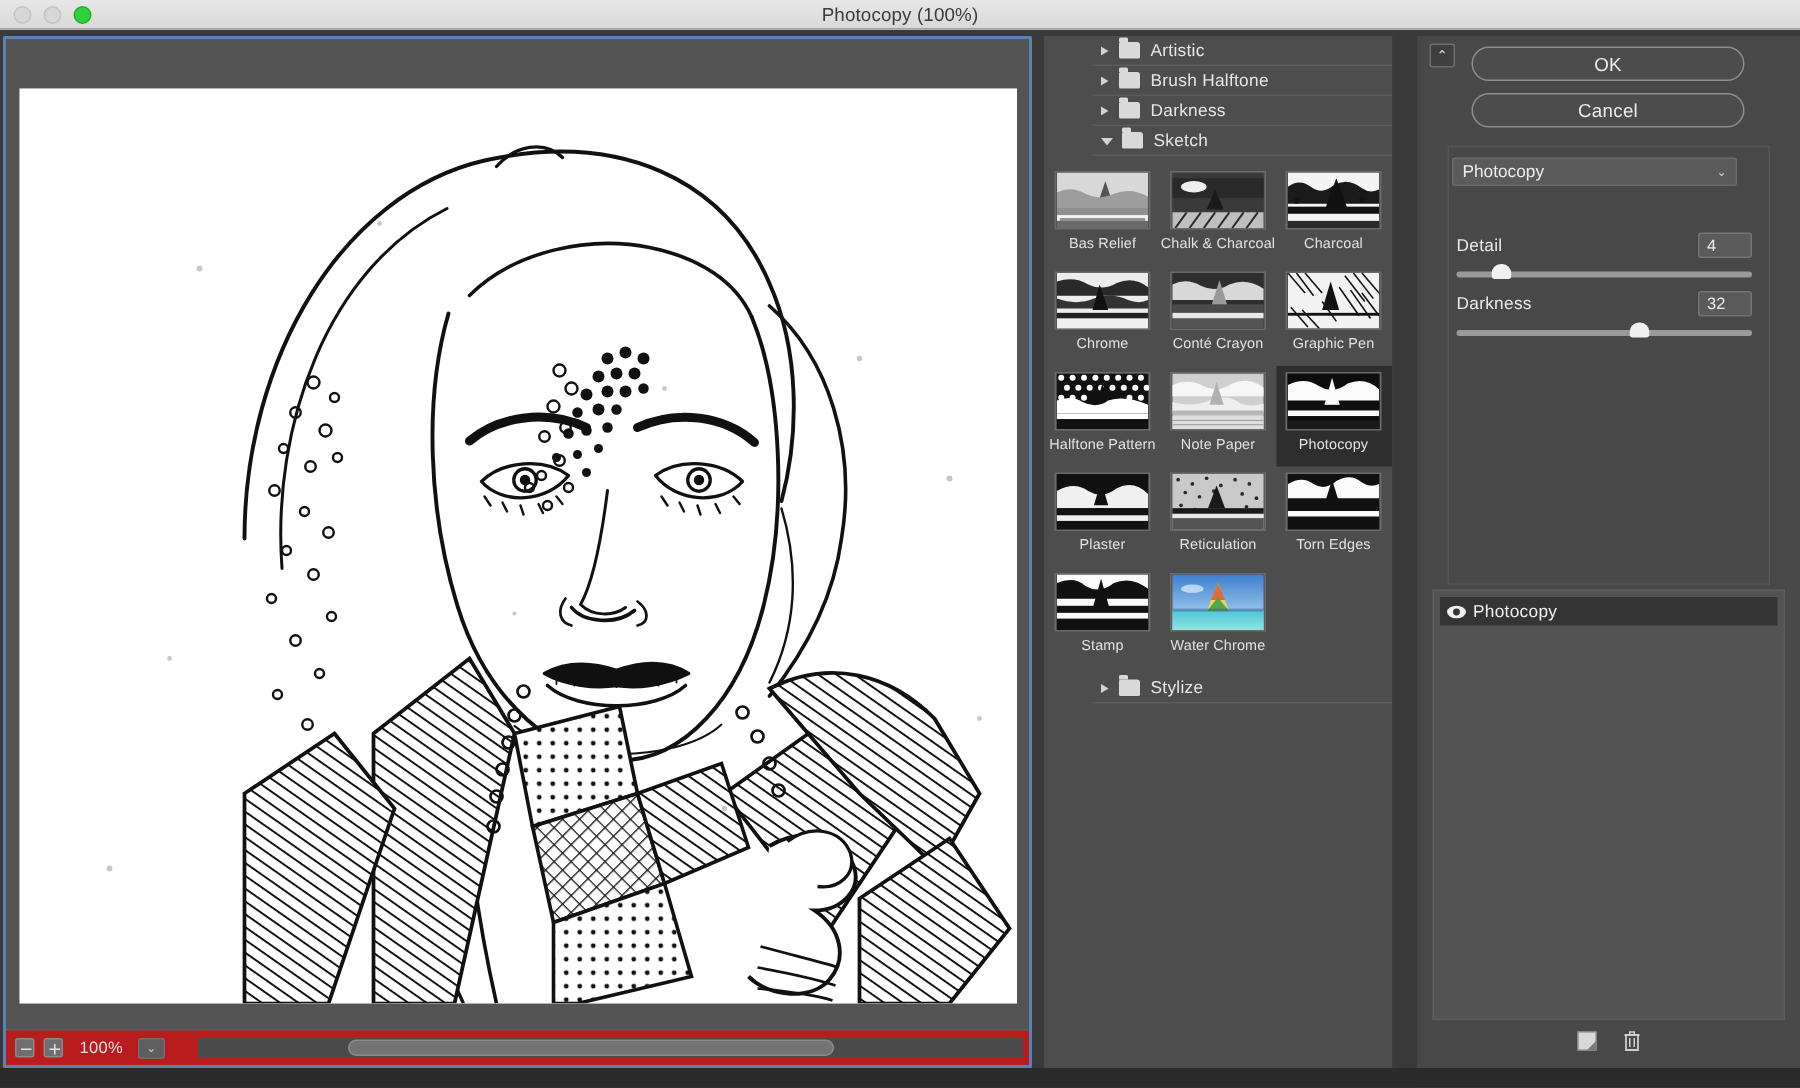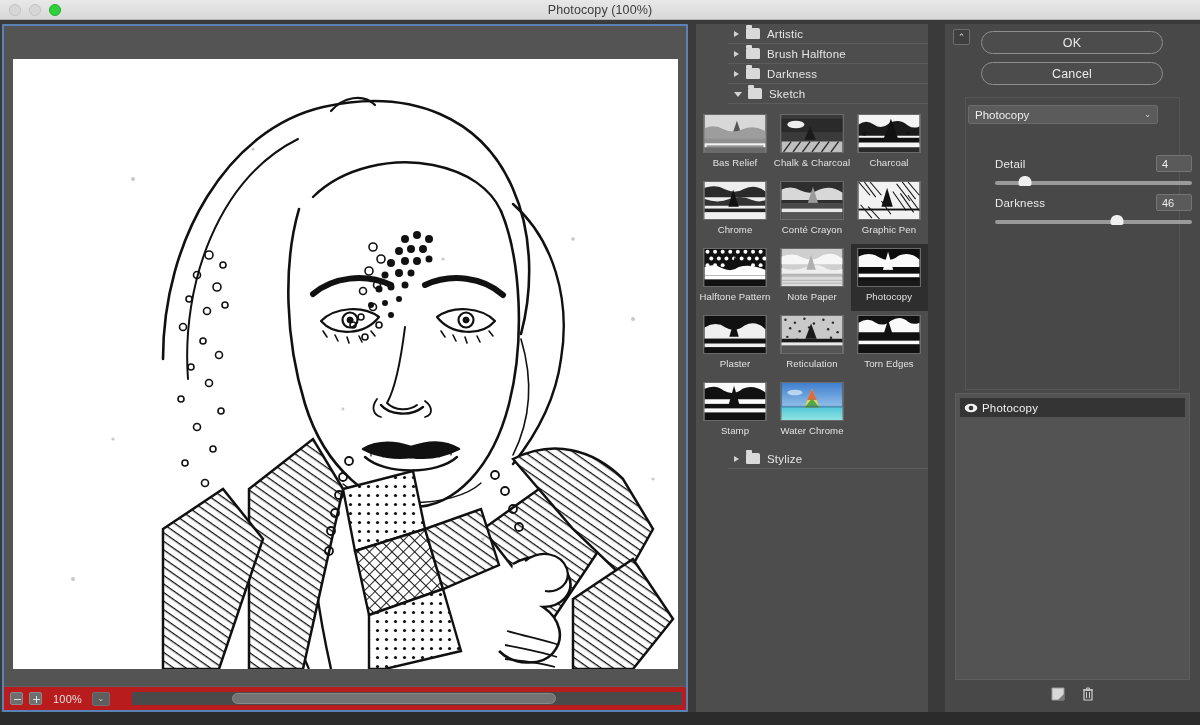--- a/index.html
+++ b/index.html
@@ -196,21 +196,21 @@
     position: absolute; left: 23px; top: 81px;
     width: 190px; height: 19px;
     background: #5b5b5b; border: 1px solid #6a6a6a; border-radius:2px;
     display:flex; align-items:center;
     padding: 0 6px;
     color:#ededed; font-size:11.5px;
     justify-content: space-between;
   }
   .select .chev { font-size: 8px; color:#d0d0d0; }
 
-  .slider-row { position: absolute; left: 26px; width: 197px; margin-left: 24px; }
+  .slider-row { position: absolute; left: 26px; width: 197px; }
   .slider-head { display:flex; justify-content:space-between; align-items:center; }
   .slider-label { font-size: 11.5px; color:#ebebeb; letter-spacing:.2px; }
   .slider-val {
     width: 36px; height: 17px;
     background: #5a5a5a; border: 1px solid #747474; border-radius:2px;
     color: #ededed; font-size: 11px;
     display:flex; align-items:center; padding-left:5px;
   }
   .track {
     position: relative; margin-top: 9px;
@@ -798,21 +798,21 @@
         <div class="slider-val">4</div>
       </div>
       <div class="track">
         <div class="knob" style="left:15%;"></div>
       </div>
     </div>
 
     <div class="slider-row" style="top:170px;">
       <div class="slider-head">
         <div class="slider-label">Darkness</div>
-        <div class="slider-val">46</div>
+        <div class="slider-val">32</div>
       </div>
       <div class="track">
         <div class="knob" style="left:62%;"></div>
       </div>
     </div>
   </div>
 
   <div class="layers">
     <div class="layer-row">
       <div class="eye">

